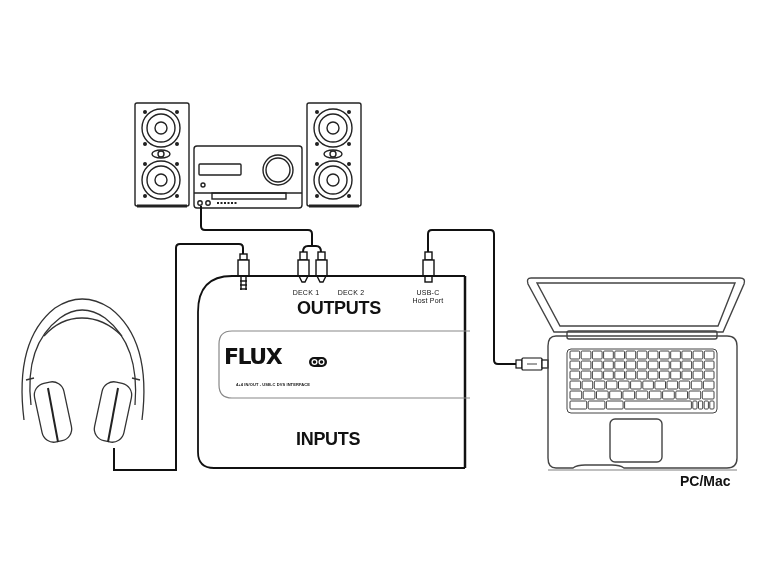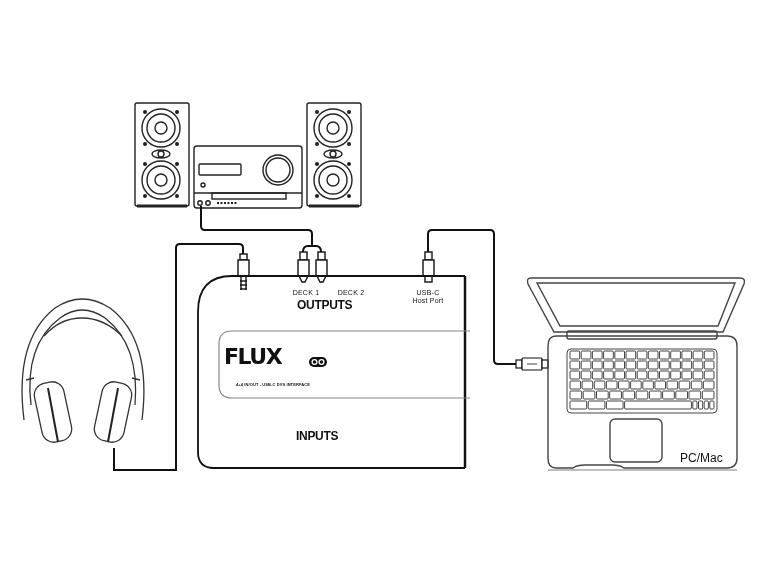--- a/index.html
+++ b/index.html
@@ -1,23 +1,23 @@
 <!DOCTYPE html>
 <html><head>
 <meta charset="utf-8">
 <style>
   html, body { margin:0; padding:0; background:#ffffff; }
   body { width:760px; height:575px; position:relative; overflow:hidden; font-family:"Liberation Sans", sans-serif; }
   svg.diagram { position:absolute; left:0; top:0; width:760px; height:575px; }
   .lbl { position:absolute; font-family:"Liberation Sans", sans-serif; color:#111; white-space:nowrap; }
   .port-lbl { font-size:7px; letter-spacing:0.2px; text-align:center; }
-  .section-lbl { font-size:12px; font-weight:bold; letter-spacing:-0.3px; }
+  .section-lbl { font-size:18px; font-weight:bold; letter-spacing:-0.3px; }
   .brand { font-size:22px; font-weight:bold; letter-spacing:-1.5px; font-family:"DejaVu Sans", sans-serif; }
   .tagline { font-size:4px; font-weight:bold; letter-spacing:0.1px; }
-  .pcmac { font-size:12px; font-weight:normal; }
+  .pcmac { font-size:14px; font-weight:bold;margin-top:22px; }
 </style>
 </head>
 <body>
 
 <svg class="diagram" viewBox="0 0 760 575">
 
   <g fill="none" stroke="#222" stroke-width="1.4">
     <rect x="135" y="103" width="54" height="103" rx="2"></rect>
     <line x1="137" y1="206" x2="187" y2="206" stroke-width="3"></line>
     <circle cx="161" cy="128" r="19"></circle>

